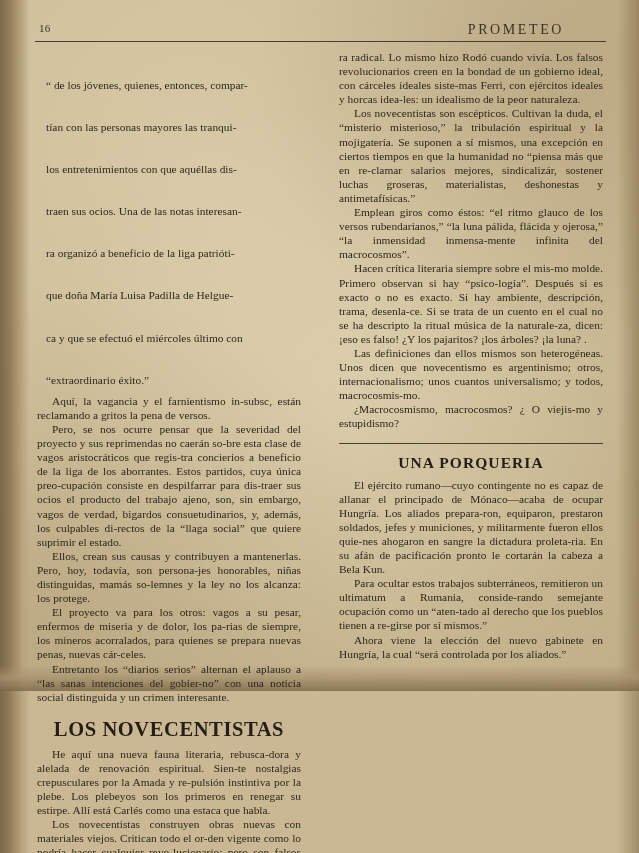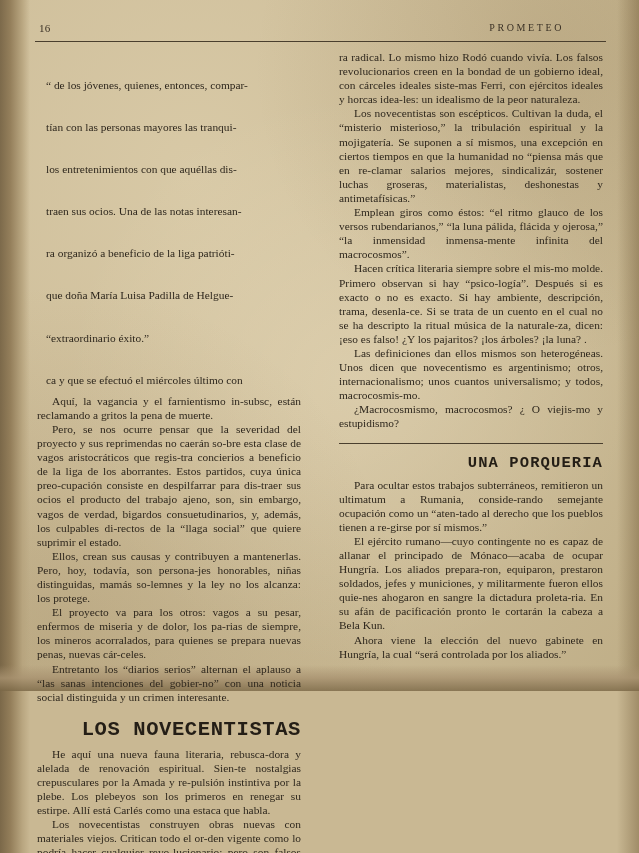--- a/index.html
+++ b/index.html
@@ -72,21 +72,21 @@
     left: 6px;
     top: 0;
     font-size: 11px;
     color: #3b3226;
     letter-spacing: 0.3px;
   }
   .magtitle {
     position: absolute;
     right: 44px;
     top: 0;
-    font-size: 10px;
+    font-size: 14px;
     letter-spacing: 2.6px;
     color: #3b3226;
   }
   .rule-top {
     position: absolute;
     left: 2px;
     right: 2px;
     top: 19px;
     border-top: 1.3px solid #4a3f2e;
   }
@@ -122,26 +122,26 @@
   }
   .quoted p {
     text-indent: 0;
     padding-left: 9px;
     margin-top: 28px;
   }
 
   
   h2.headline {
     margin: 14px 0 6px 0;
-    text-align: right;
+    text-align: center;
     font-size: 20.5px;
     font-weight: bold;
     letter-spacing: 0.6px;
     color: #241e16;
-    font-family: Liberation Mono, monospace;
+    font-family: Liberation Serif, serif;
   }
   h2.headline.small {
     font-size: 15.5px;
     letter-spacing: 1.1px;
     margin: 10px 0 6px 0;
   }
   .sep-rule {
     border-top: 1.5px solid #4a3f2e;
     margin: 12px 0 2px 0;
     height: 0;
@@ -168,27 +168,27 @@
 
       <div class="col col-left">
 
         <div class="quoted">
           <p>“ de los jóvenes, quienes, entonces, compar-</p>
           <p>tían con las personas mayores las tranqui-</p>
           <p>los entretenimientos con que aquéllas dis-</p>
           <p>traen sus ocios. Una de las notas interesan-</p>
           <p>ra organizó a beneficio de la liga patrióti-</p>
           <p>que doña María Luisa Padilla de Helgue-</p>
+          <p>ca y que se efectuó el miércoles último con</p>
           <p>“extraordinario éxito.”</p>
-          <p>ca y que se efectuó el miércoles último con</p>
         </div>
 
         <div class="gap"></div>
 
-        <p>Aquí, la vagancia y el farnientismo in-subsc, están reclamando a gritos la pena de muerte.</p>
+        <p>Aquí, la vagancia y el farnientismo in-subsc, están reclamando a gritos la pena de versos.</p>
         <p>Pero, se nos ocurre pensar que la severidad del proyecto y sus reprimendas no caerán so-bre esta clase de vagos aristocráticos que regis-tra concierios a beneficio de la liga de los aborrantes. Estos partidos, cuya única preo-cupación consiste en despilfarrar para dis-traer sus ocios el producto del trabajo ajeno, son, sin embargo, vagos de verdad, bigardos consuetudinarios, y, además, los culpables di-rectos de la “llaga social” que quiere suprimir el estado.</p>
         <p>Ellos, crean sus causas y contribuyen a mantenerlas. Pero, hoy, todavía, son persona-jes honorables, niñas distinguidas, mamás so-lemnes y la ley no los alcanza: los protege.</p>
         <p>El proyecto va para los otros: vagos a su pesar, enfermos de miseria y de dolor, los pa-rias de siempre, los mineros acorralados, para quienes se prepara nuevas penas, nuevas cár-celes.</p>
         <p>Entretanto los “diarios serios” alternan el aplauso a “las sanas intenciones del gobier-no” con una noticia social distinguida y un crimen interesante.</p>
 
         <h2 class="headline">LOS NOVECENTISTAS</h2>
 
         <p>He aquí una nueva fauna literaria, rebusca-dora y alelada de renovación espiritual. Sien-te nostalgias crepusculares por la Amada y re-pulsión instintiva por la plebe. Los plebeyos son los primeros en renegar su estirpe. Allí está Carlés como una estaca que habla.</p>
         <p>Los novecentistas construyen obras nuevas con materiales viejos. Critican todo el or-den vigente como lo podría hacer cualquier revo-lucionario; pero son falsos revolucionarios a la manera de Benavente y Rodó. Quien conozca “Los intereses creados”, supondrá que su au-tor es revolucionario. Sin embargo Benavente es en España diputado conservador, ni siquie-</p>
       </div>
@@ -198,20 +198,20 @@
         <p>Los novecentistas son escépticos. Cultivan la duda, el “misterio misterioso,” la tribulación espiritual y la mojigatería. Se suponen a sí mismos, una excepción en ciertos tiempos en que la humanidad no “piensa más que en re-clamar salarios mejores, sindicalizár, sostener luchas groseras, materialistas, deshonestas y antimetafísicas.”</p>
         <p>Emplean giros como éstos: “el ritmo glauco de los versos rubendarianos,” “la luna pálida, flácida y ojerosa,” “la inmensidad inmensa-mente infinita del macrocosmos”.</p>
         <p>Hacen crítica literaria siempre sobre el mis-mo molde. Primero observan si hay “psico-logía”. Después si es exacto o no es exacto. Si hay ambiente, descripción, trama, desenla-ce. Si se trata de un cuento en el cual no se ha descripto la ritual música de la naturale-za, dicen: ¡eso es falso! ¿Y los pajaritos? ¡los árboles? ¡la luna? .</p>
         <p>Las definiciones dan ellos mismos son heterogéneas. Unos dicen que novecentismo es argentinismo; otros, internacionalismo; unos cuantos universalismo; y todos, macrocosmis-mo.</p>
         <p>¿Macrocosmismo, macrocosmos? ¿ O viejis-mo y estupidismo?</p>
 
         <div class="sep-rule"></div>
 
         <h2 class="headline small">UNA PORQUERIA</h2>
 
+        <p>El ejército rumano—cuyo contingente no es capaz de allanar el principado de Mónaco—acaba de ocupar Hungría. Los aliados prepara-ron, equiparon, prestaron soldados, jefes y municiones, y militarmente fueron ellos quie-nes ahogaron en sangre la dictadura proleta-ria. En su afán de pacificación pronto le cortarán la cabeza a Bela Kun.</p>
         <p>Para ocultar estos trabajos subterráneos, remitieron un ultimatum a Rumania, conside-rando semejante ocupación como un “aten-tado al derecho que los pueblos tienen a re-girse por sí mismos.”</p>
-        <p>El ejército rumano—cuyo contingente no es capaz de allanar el principado de Mónaco—acaba de ocupar Hungría. Los aliados prepara-ron, equiparon, prestaron soldados, jefes y municiones, y militarmente fueron ellos quie-nes ahogaron en sangre la dictadura proleta-ria. En su afán de pacificación pronto le cortarán la cabeza a Bela Kun.</p>
         <p>Ahora viene la elección del nuevo gabinete en Hungría, la cual “será controlada por los aliados.”</p>
       </div>
 
     </div>
   </div>
 </div>
 
 </body></html>

